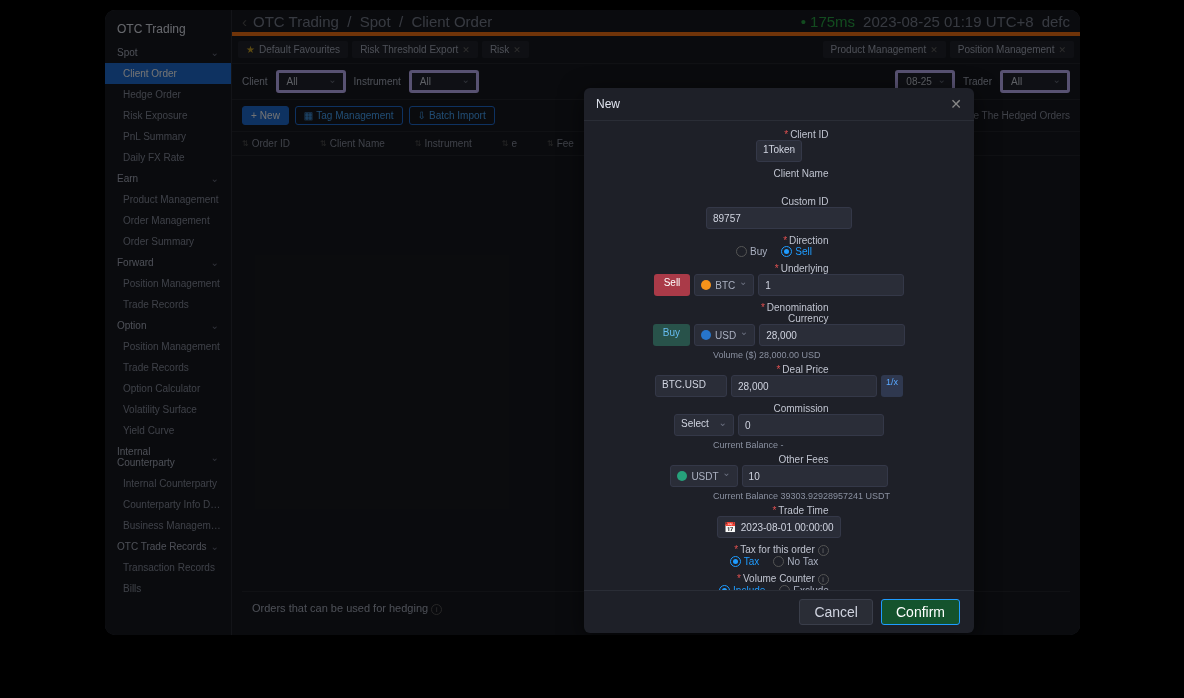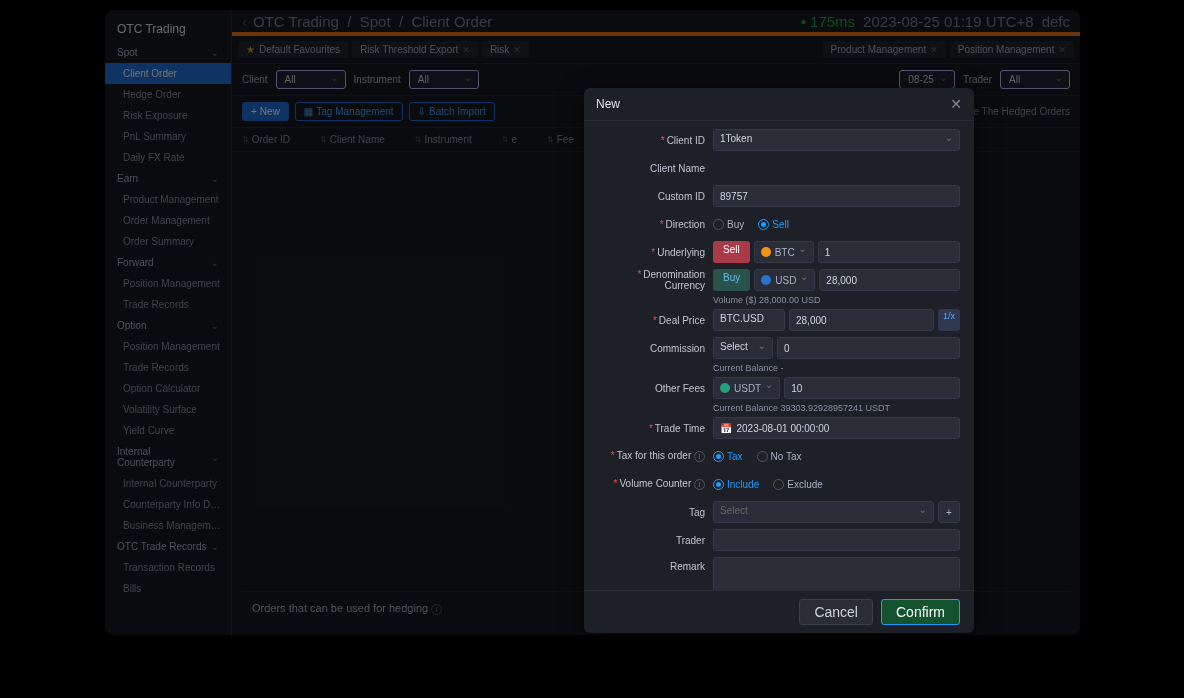--- a/index.html
+++ b/index.html
@@ -132,21 +132,21 @@
     display: flex;
     align-items: center;
     padding: 6px 10px;
     gap: 8px;
     border-bottom: 1px solid #24262e;
     font-size: 10px;
   }
   .label { color: #aab0c0; }
   .select-box {
     background: #222530;
-    border: 1px solid #c4b5fd;
+    border: 3px solid #c4b5fd;
     border-radius: 3px;
     padding: 3px 20px 3px 8px;
     color: #d0d4e0;
     position: relative;
     min-width: 70px;
   }
   .select-box::after {
     content: "⌄";
     position: absolute; right: 6px; top: 1px;
     color: #6b7080;
@@ -220,20 +220,21 @@
   .modal-body {
     flex: 1;
     overflow-y: auto;
     padding: 8px 14px;
   }
   .form-row {
     display: flex;
     align-items: center;
     margin-bottom: 6px;
     min-height: 22px;
+    flex-direction: column;
   }
   .form-label {
     width: 115px;
     text-align: right;
     padding-right: 8px;
     color: #c0c4d0;
     font-size: 10px;
     flex-shrink: 0;
   }
   .req { color: #e05050; margin-right: 2px; }

